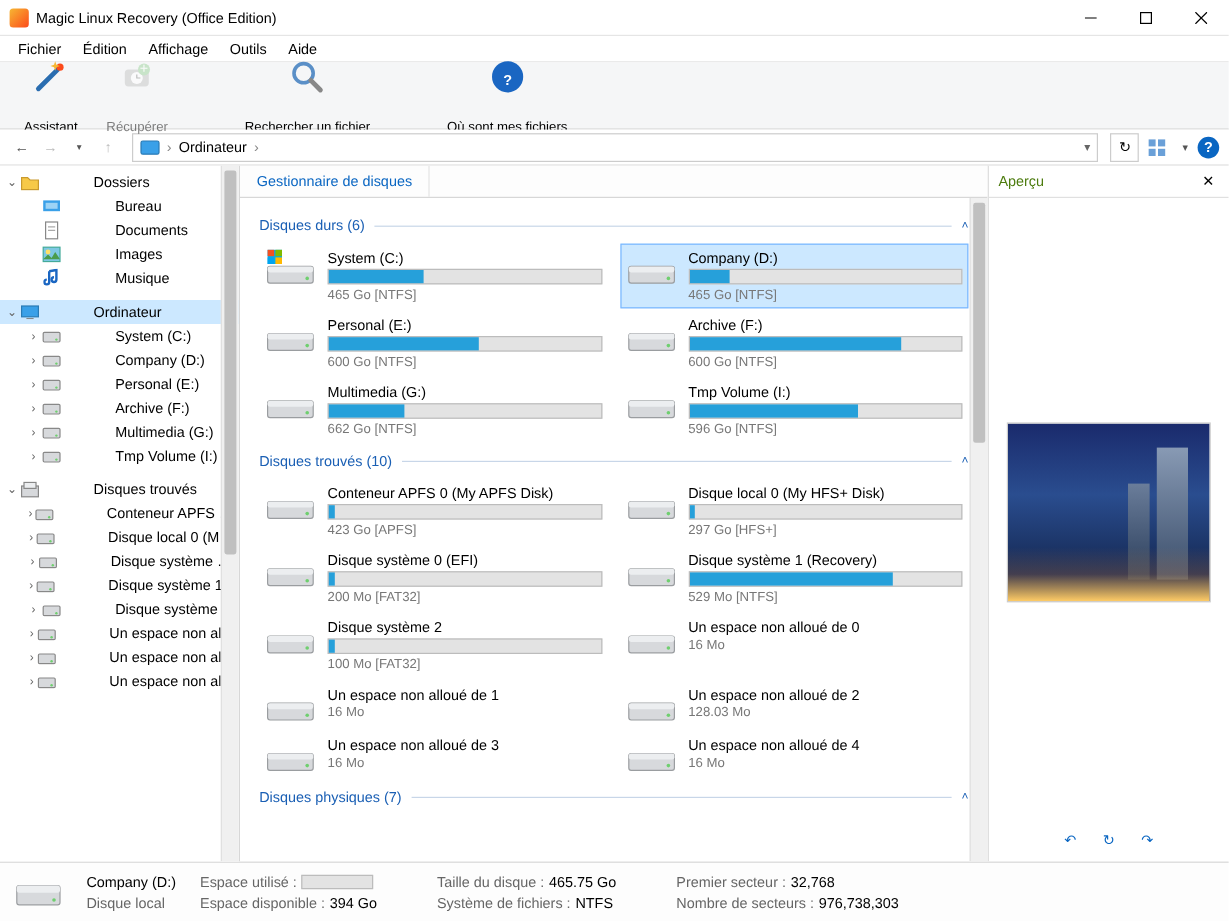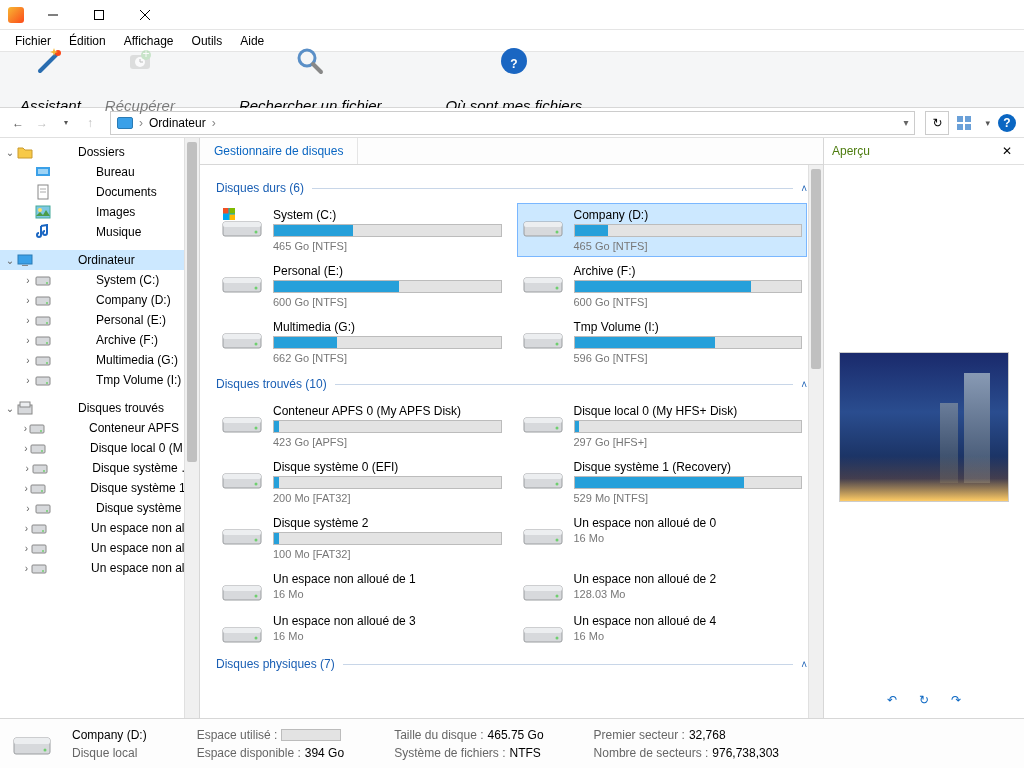--- a/index.html
+++ b/index.html
@@ -13,21 +13,21 @@
 .win-btn { width: 46px; height: 30px; display: flex; align-items: center; justify-content: center; cursor: pointer; }
 
 
 .menubar { height: 22px; display: flex; align-items: center; padding: 0 6px; background: #fff; border-bottom: 1px solid #e5e5e5;}
 .menubar span { padding: 3px 9px; cursor: pointer; }
 
 
 .toolbar { height: 56px; display: flex; align-items: center; padding: 4px 8px; background: #f5f6f7; border-bottom: 1px solid #d7d7d7; }
 .tool-btn { display: flex; flex-direction: column; align-items: center; padding: 2px 12px; cursor: pointer; }
 .tool-btn .icon32 { width: 32px; height: 32px; }
-.tool-btn .lbl { font-size: 15px; margin-top: 20px; font-style: italic; }
+.tool-btn .lbl { font-size: 11px; margin-top: 20px; }
 .tool-sep { width: 40px; }
 
 
 .navbar { height: 30px; display: flex; align-items: center; padding: 3px 8px; gap: 4px; background: #fff; border-bottom: 1px solid #e0e0e0;}
 .nav-arrow { width: 20px; height: 20px; display: flex; align-items: center; justify-content: center; cursor: pointer; color:#555;}
 .address-box { flex: 1; height: 24px; border: 1px solid #ccc; display: flex; align-items: center; padding: 0 6px; gap: 6px; margin: 0 6px;}
 .address-box .pc-icon { width: 16px; height: 12px; background: #3aa0e8; border: 1px solid #2a7bb5; border-radius: 2px; }
 .crumb-sep { color: #888; }
 .refresh-btn { width: 24px; height: 24px; border: 1px solid #ccc; display:flex;align-items:center;justify-content:center; cursor:pointer;}
 .navbar-right { display: flex; align-items: center; gap: 8px; margin-left: auto;}
@@ -89,20 +89,21 @@
 .hdd-svg { width:100%; height:100%; }
 
 .scrollbar-fake { position:absolute; right:0; top:0; bottom:0; width:15px; background:#f0f0f0; border-left:1px solid #e0e0e0;}
 .thumb { position:absolute; left:2px; right:2px; top:4px; height:80px; background:#c0c0c0; border-radius:2px;}
 </style>
 </head>
 <body>
 
 <div class="titlebar">
   <div class="app-icon"></div>
+  <div class="title">Magic Linux Recovery (Office Edition)</div>
   <div class="win-controls">
     <div class="win-btn">
         <svg width="10" height="10">
           <line x1="0" y1="5" x2="10" y2="5" stroke="#000"></line>
         </svg>
       </div>
     <div class="win-btn">
         <svg width="10" height="10">
           <rect x="0.5" y="0.5" width="9" height="9" fill="none" stroke="#000"></rect>
         </svg>
@@ -681,21 +682,21 @@
 <div class="statusbar">
   <div class="status-icon"><svg viewBox="0 0 40 28">
         <rect x="2" y="8" width="36" height="16" rx="2" fill="#d7d9dc" stroke="#9a9da0"></rect>
         <rect x="2" y="8" width="36" height="6" rx="2" fill="#eceef0"></rect>
         <circle cx="33" cy="20" r="1.5" fill="#6fcf6f"></circle>
       </svg></div>
   <div class="status-col">
     <div style="font-weight:400">Company (D:)</div>
     <div class="k">Disque local</div>
   </div>
-  <div class="status-col" style="margin-left:30px">
+  <div class="status-col" style="">
     <div class="row">
         <span class="k">Espace utilisé :</span>
         <span class="bar"><span class="fill" id="status-fill" style="width: 15%;"></span></span>
       </div>
     <div class="row">
         <span class="k">Espace disponible :</span>
         <span>394 Go</span>
       </div>
   </div>
   <div class="status-col" style="margin-left:30px">

